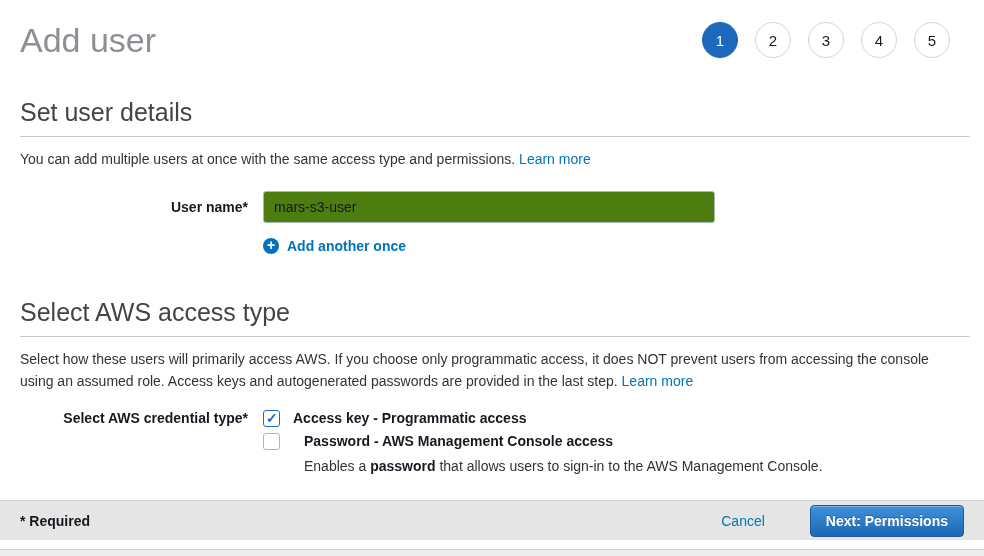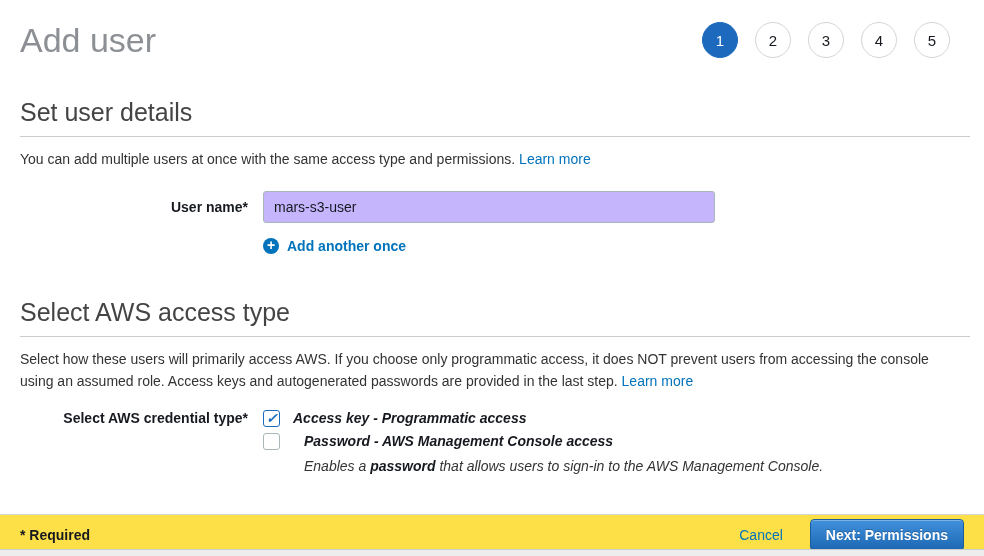--- a/index.html
+++ b/index.html
@@ -39,75 +39,76 @@
   
   .form-row { display: flex; margin-top: 21px; }
   .label-col {
     flex: 0 0 228px; text-align: right; padding-right: 0;
     font-weight: bold; color: #16191f; margin-right: 15px;
   }
   .username-row .label-col { line-height: 32px; }
   .text-input {
     width: 452px; height: 32px; border: 1px solid #aab7b8; border-radius: 3px;
     padding: 0 10px; font-size: 14px; color: #16191f;
-    font-family: "Liberation Sans", sans-serif; background: #c4b5fd;
+    font-family: "Liberation Sans", sans-serif; background: #4d7c0f;
   }
 
   .add-another-row {
     margin-top: 15px; margin-left: 243px;
     display: inline-flex; align-items: center; cursor: pointer;
   }
   .plus-icon {
     width: 16px; height: 16px; border-radius: 50%; background: #0073bb;
     color: #fff; font-size: 14px; font-weight: bold; line-height: 15px;
     text-align: center; display: inline-block; margin-right: 8px;
   }
   .add-another-label { color: #0073bb; font-weight: bold; }
 
   
   .cred-row { display: flex; margin-top: 17px; }
   .cred-label { padding-top: 1px; }
   .choices { display: flex; flex-direction: column; }
-  .choice { display: flex; font-style: italic; }
+  .choice { display: flex; }
   .choice + .choice { margin-top: 4px; gap: 11px; }
   .checkbox {
     width: 17px; height: 17px; border: 1px solid #aab7b8; border-radius: 3px;
     background: #fff; margin-right: 13px; margin-top: 1px; flex: 0 0 17px;
     position: relative; cursor: pointer;
   }
   .checkbox[data-checked="true"] { border-color: #1a6cbf; }
   .checkbox[data-checked="true"]::after {
     content: "✓"; position: absolute; left: 2px; top: -1px;
     color: #1a6cbf; font-size: 14px; font-weight: bold;
   }
   .choice-title { font-weight: bold; color: #16191f; line-height: 19px; cursor: pointer; }
   .choice-desc { margin-top: 4px; line-height: 22px; color: #333; max-width: 558px; }
   .b { font-weight: bold; color: #16191f; }
 
   
   .footer {
-    position: absolute; left: 0; right: 0; bottom: 2px; height: 40px;
-    border-top: 1px solid #d5d5d5; background: #fde047;
+    position: absolute; left: 0; right: 0; bottom: 16px; height: 40px;
+    border-top: 1px solid #d5d5d5; background: #e5e5e5;
     display: flex; align-items: center; padding: 16px 20px;
   }
   .bottom-strip {
     position: absolute; left: 0; right: 0; bottom: 0; height: 7px;
     background: #ededed; border-top: 1px solid #ccc;
   }
   .required-note { font-weight: bold; color: #16191f; }
   .footer-spacer { flex: 1; }
   .cancel-link { color: #0073bb; font-weight: normal; cursor: pointer; margin-right: 27px; }
   .next-button {
     background: linear-gradient(to bottom, #4191dc, #1c67b3);
     border: 1px solid #1a5d9e; border-radius: 4px;
     color: #fff; font-weight: bold; font-size: 14px;
     font-family: "Liberation Sans", sans-serif;
     padding: 7px 15px; cursor: pointer;
     text-shadow: 0 -1px 0 rgba(0,0,0,0.25);
     box-shadow: inset 0 1px 0 rgba(255,255,255,0.3);
+    margin-left: 18px;
   }
 </style>
 </head>
 <body>
 
 <div class="content">
   <div class="page-header">
     <h1 class="page-title">Add user</h1>
     <div class="steps">
       <div class="step active">1</div>

